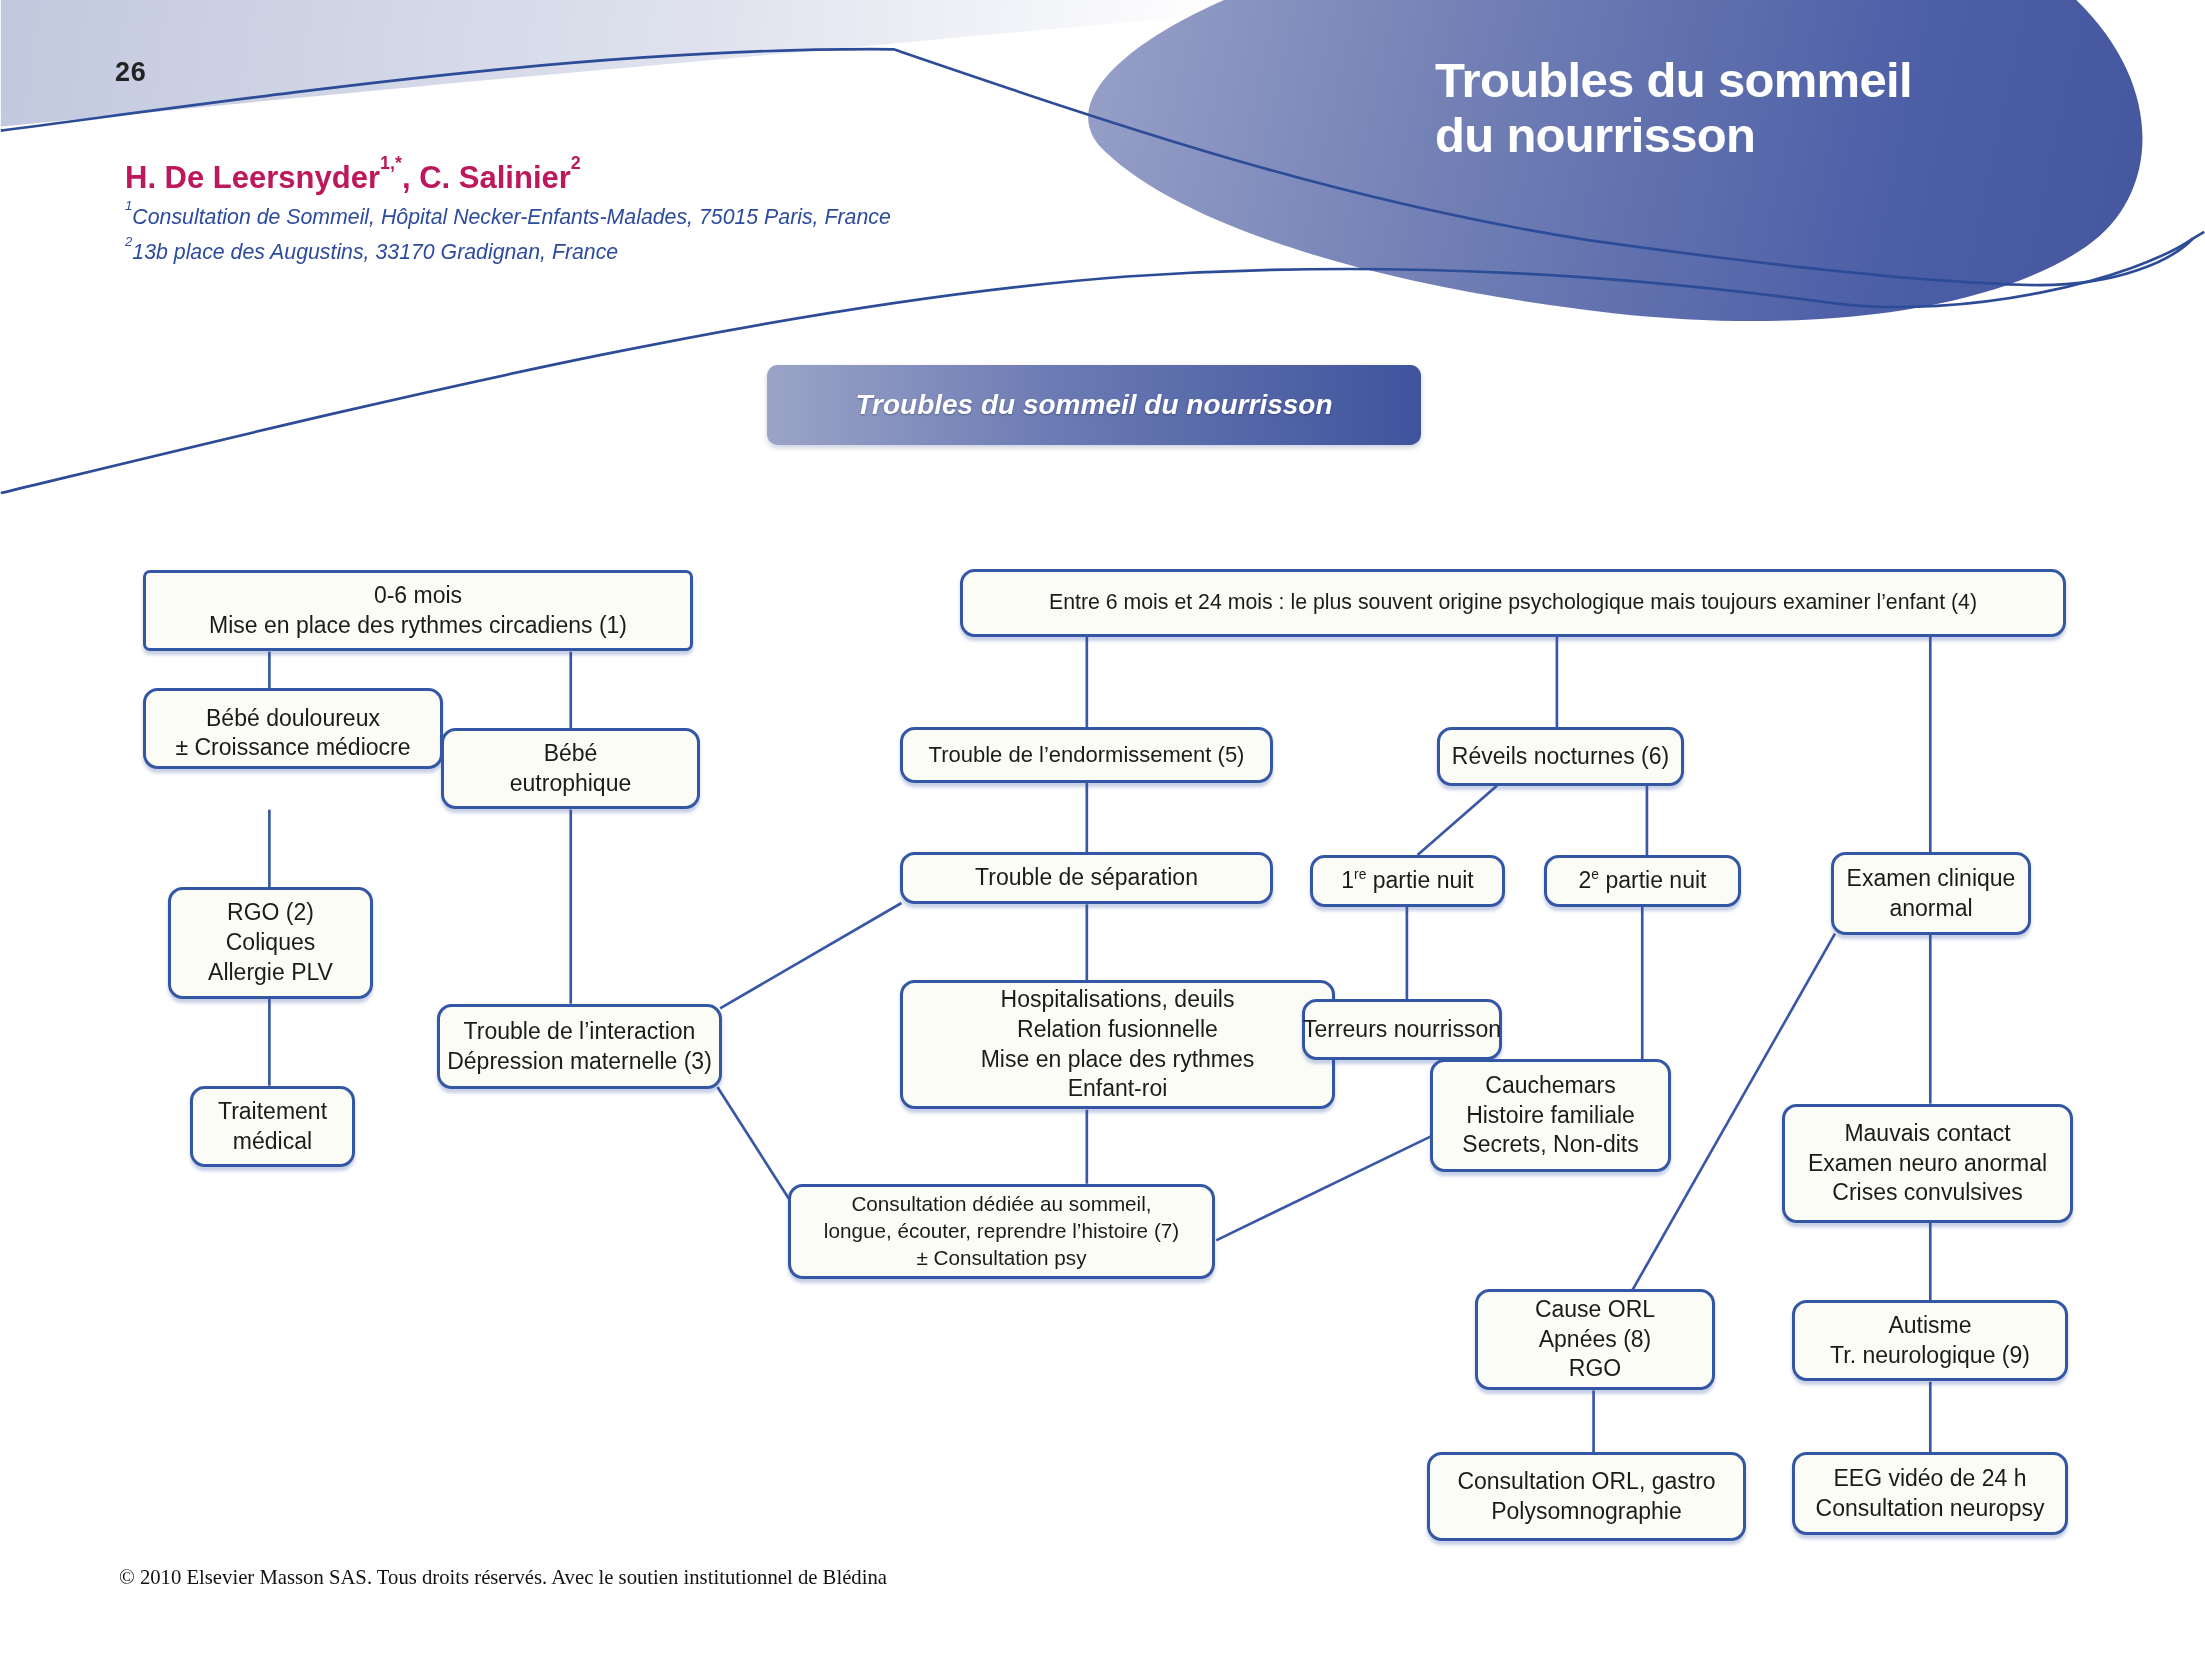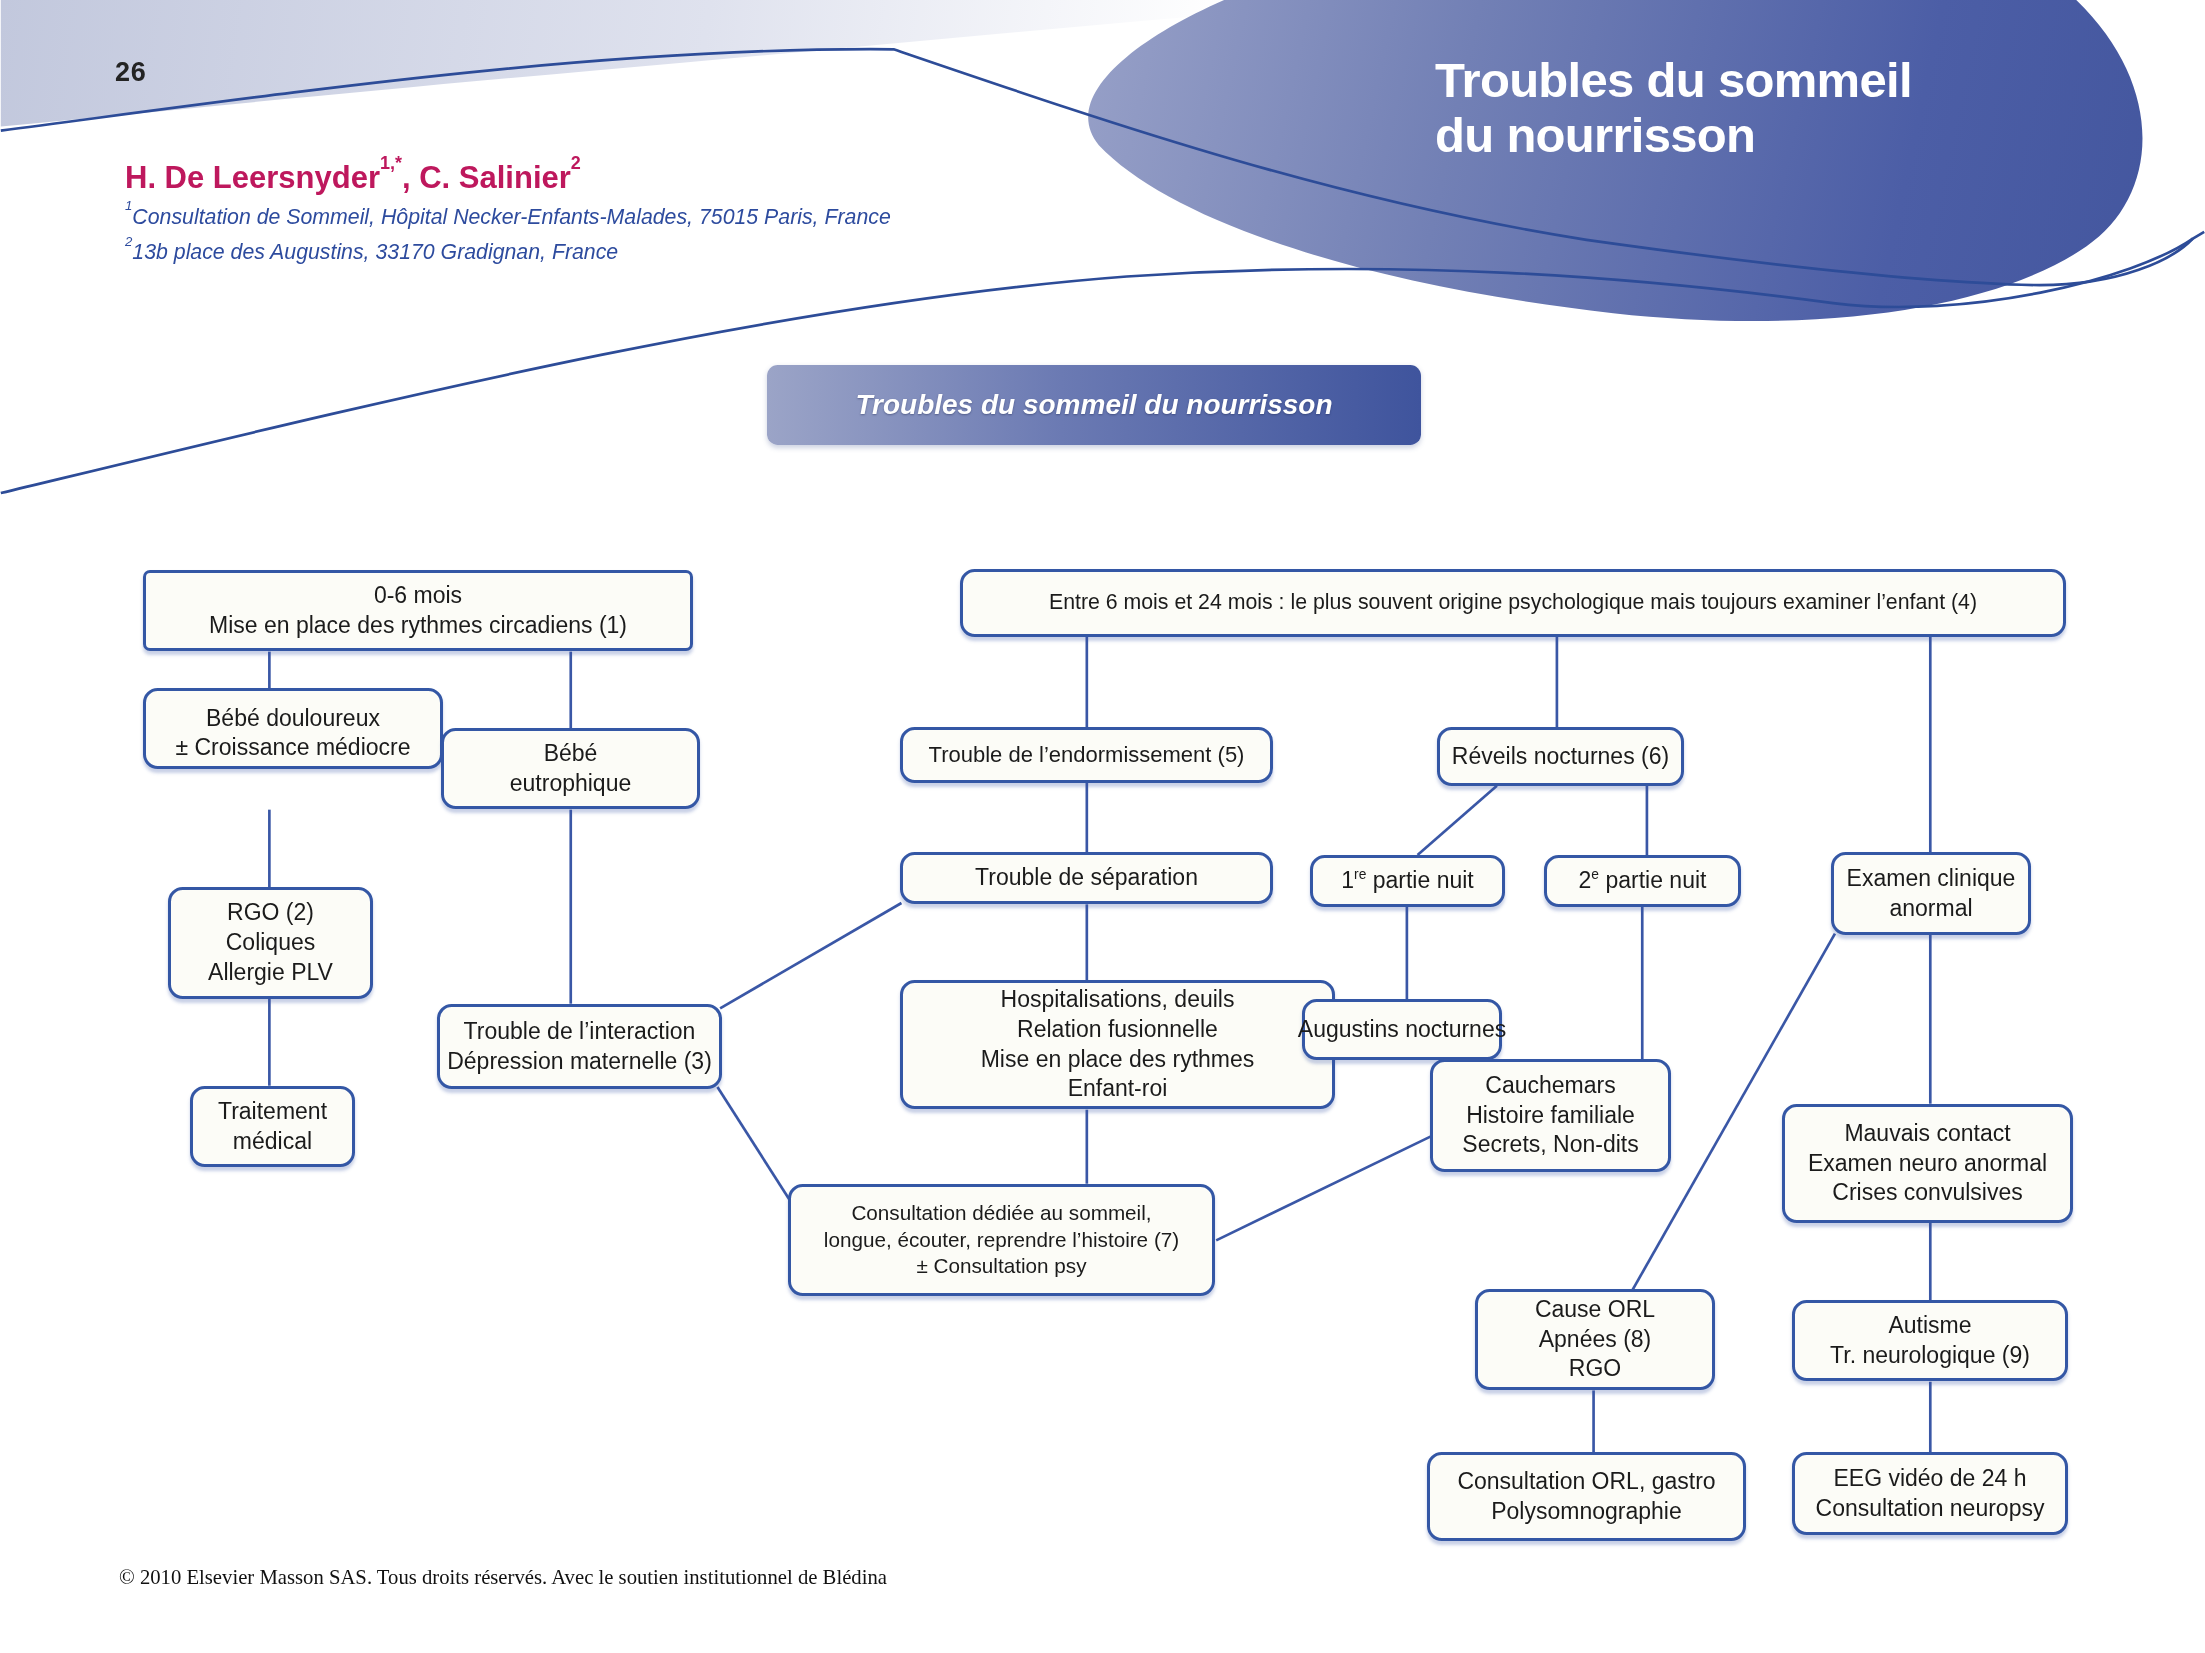--- a/index.html
+++ b/index.html
@@ -175,29 +175,29 @@
         <sup>e</sup>
         <span style="white-space: pre;"> partie nuit</span>
       </div>
       <div class="fbox" style="left: 1831px; top: 852px; width: 200px; height: 83px;">
         <span>Examen clinique<br>anormal</span>
       </div>
       <div class="fbox" style="left: 900px; top: 980px; width: 435px; height: 129px;">
         <span>Hospitalisations, deuils<br>Relation fusionnelle<br>Mise en place des rythmes<br>Enfant-roi</span>
       </div>
       <div class="fbox" style="left: 1302px; top: 999px; width: 200px; height: 61px;">
-        <span>Augustins nocturnes</span>
+        <span>Terreurs nourrisson</span>
       </div>
       <div class="fbox" style="left: 1430px; top: 1059px; width: 241px; height: 113px;">
         <span>Cauchemars<br>Histoire familiale<br>Secrets, Non-dits</span>
       </div>
       <div class="fbox" style="left: 1782px; top: 1104px; width: 291px; height: 119px;">
         <span>Mauvais contact<br>Examen neuro anormal<br>Crises convulsives</span>
       </div>
-      <div class="fbox fz31" style="left: 788px; top: 1184px; width: 427px; height: 112px;">
+      <div class="fbox fz31" style="left: 788px; top: 1184px; width: 427px; height: 95px;">
         <span>Consultation dédiée au sommeil,<br>longue, écouter, reprendre l’histoire (7)<br>± Consultation psy</span>
       </div>
       <div class="fbox" style="left: 1475px; top: 1289px; width: 240px; height: 101px;">
         <span>Cause ORL<br>Apnées (8)<br>RGO</span>
       </div>
       <div class="fbox" style="left: 1792px; top: 1300px; width: 276px; height: 81px;">
         <span>Autisme<br>Tr. neurologique (9)</span>
       </div>
       <div class="fbox" style="left: 1427px; top: 1452px; width: 319px; height: 89px;">
         <span>Consultation ORL, gastro<br>Polysomnographie</span>

